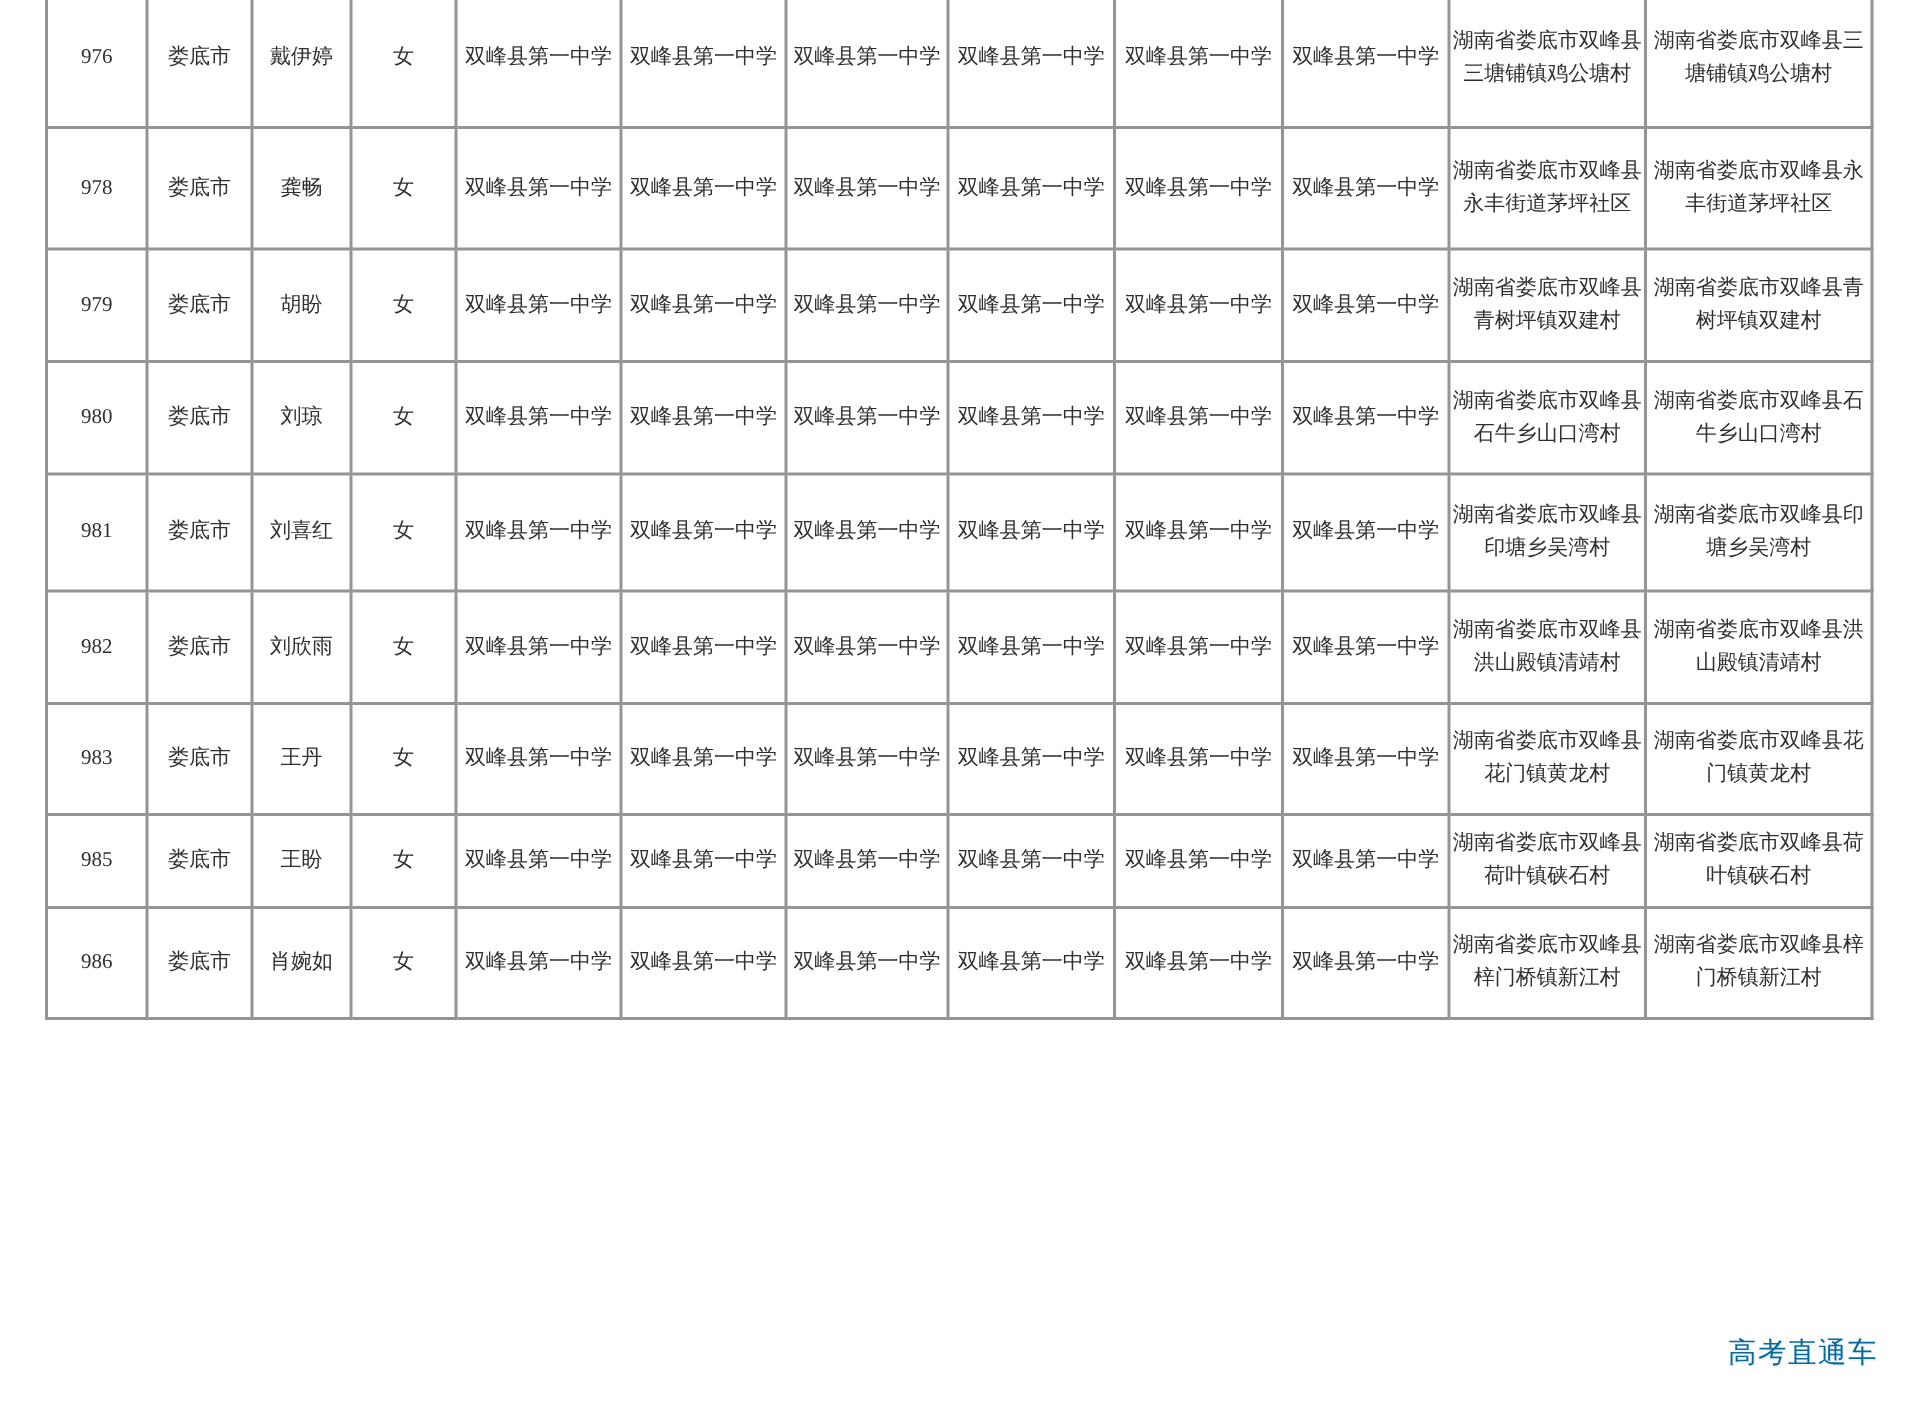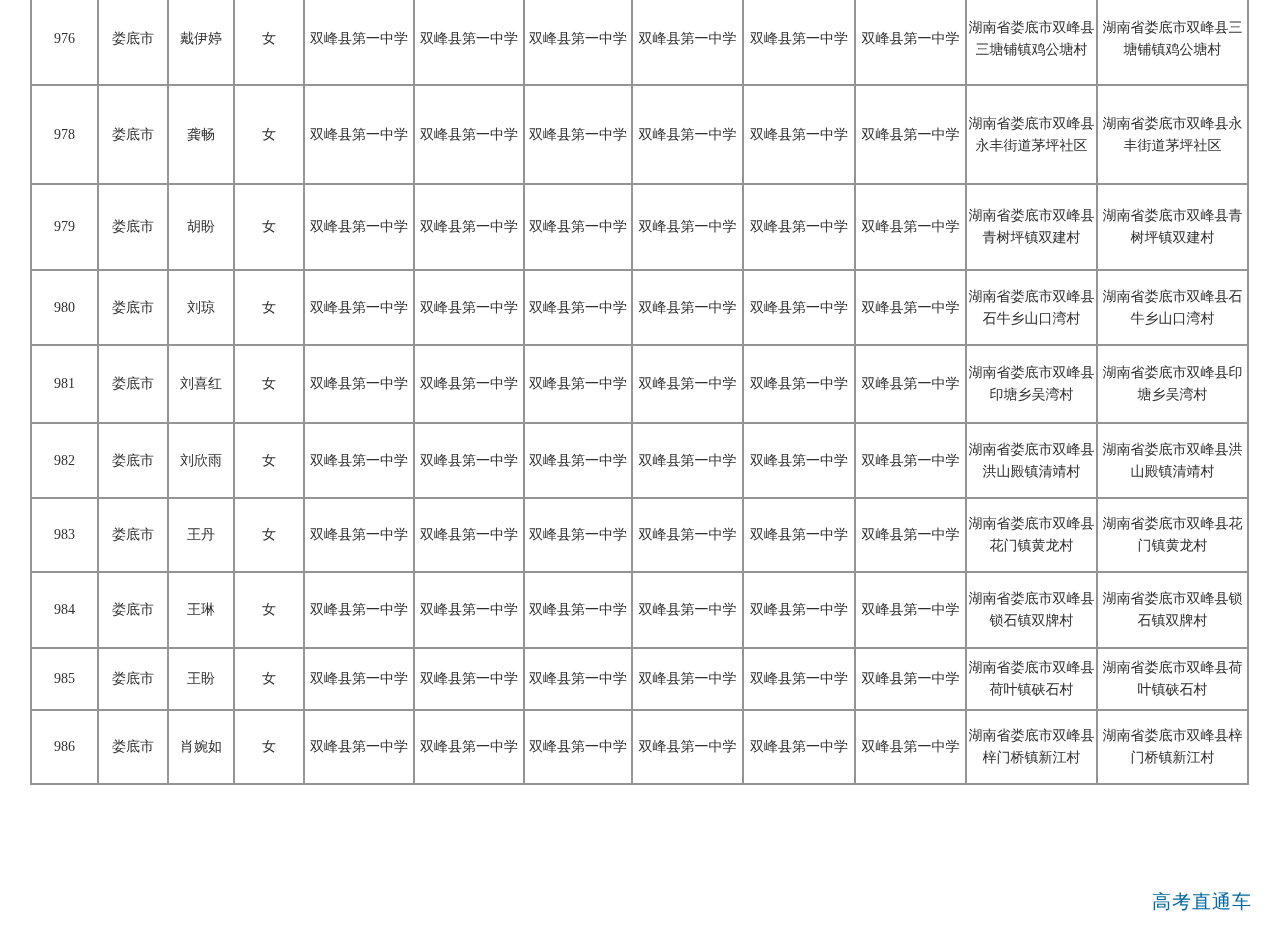--- a/index.html
+++ b/index.html
@@ -73,35 +73,35 @@
           <td>女</td>
           <td>双峰县第一中学</td>
           <td>双峰县第一中学</td>
           <td>双峰县第一中学</td>
           <td>双峰县第一中学</td>
           <td>双峰县第一中学</td>
           <td>双峰县第一中学</td>
           <td>湖南省娄底市双峰县三塘铺镇鸡公塘村</td>
           <td>湖南省娄底市双峰县三塘铺镇鸡公塘村</td>
         </tr>
-        <tr style="height: 99px;">
+        <tr style="height: 81px;">
           <td>978</td>
           <td>娄底市</td>
           <td>龚畅</td>
           <td>女</td>
           <td>双峰县第一中学</td>
           <td>双峰县第一中学</td>
           <td>双峰县第一中学</td>
           <td>双峰县第一中学</td>
           <td>双峰县第一中学</td>
           <td>双峰县第一中学</td>
           <td>湖南省娄底市双峰县永丰街道茅坪社区</td>
           <td>湖南省娄底市双峰县永丰街道茅坪社区</td>
         </tr>
-        <tr style="height: 86px; border-radius: 12px;">
+        <tr style="height: 75px; border-radius: 12px;">
           <td>979</td>
           <td>娄底市</td>
           <td>胡盼</td>
           <td>女</td>
           <td>双峰县第一中学</td>
           <td>双峰县第一中学</td>
           <td>双峰县第一中学</td>
           <td>双峰县第一中学</td>
           <td>双峰县第一中学</td>
           <td>双峰县第一中学</td>
@@ -156,34 +156,20 @@
           <td>王丹</td>
           <td>女</td>
           <td>双峰县第一中学</td>
           <td>双峰县第一中学</td>
           <td>双峰县第一中学</td>
           <td>双峰县第一中学</td>
           <td>双峰县第一中学</td>
           <td>双峰县第一中学</td>
           <td>湖南省娄底市双峰县花门镇黄龙村</td>
           <td>湖南省娄底市双峰县花门镇黄龙村</td>
-        </tr>
-        <tr style="height: 76px;">
-          <td>984</td>
-          <td>娄底市</td>
-          <td>王琳</td>
-          <td>女</td>
-          <td>双峰县第一中学</td>
-          <td>双峰县第一中学</td>
-          <td>双峰县第一中学</td>
-          <td>双峰县第一中学</td>
-          <td>双峰县第一中学</td>
-          <td>双峰县第一中学</td>
-          <td>湖南省娄底市双峰县锁石镇双牌村</td>
-          <td>湖南省娄底市双峰县锁石镇双牌村</td>
         </tr>
         <tr style="height: 62px; padding-left: 29px;">
           <td>985</td>
           <td>娄底市</td>
           <td>王盼</td>
           <td>女</td>
           <td>双峰县第一中学</td>
           <td>双峰县第一中学</td>
           <td>双峰县第一中学</td>
           <td>双峰县第一中学</td>

